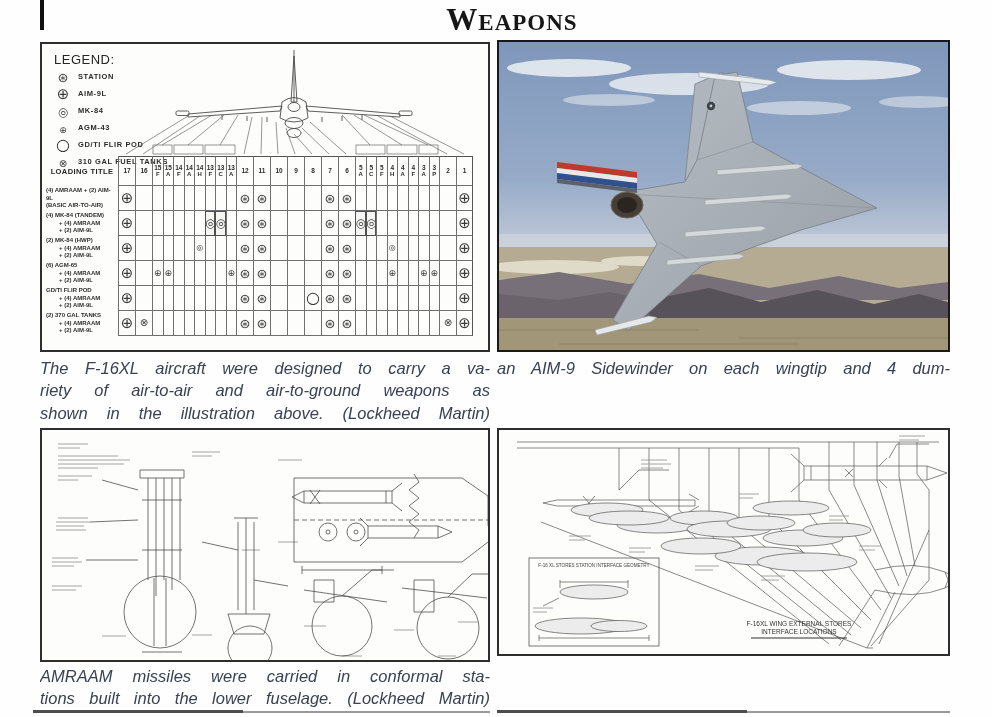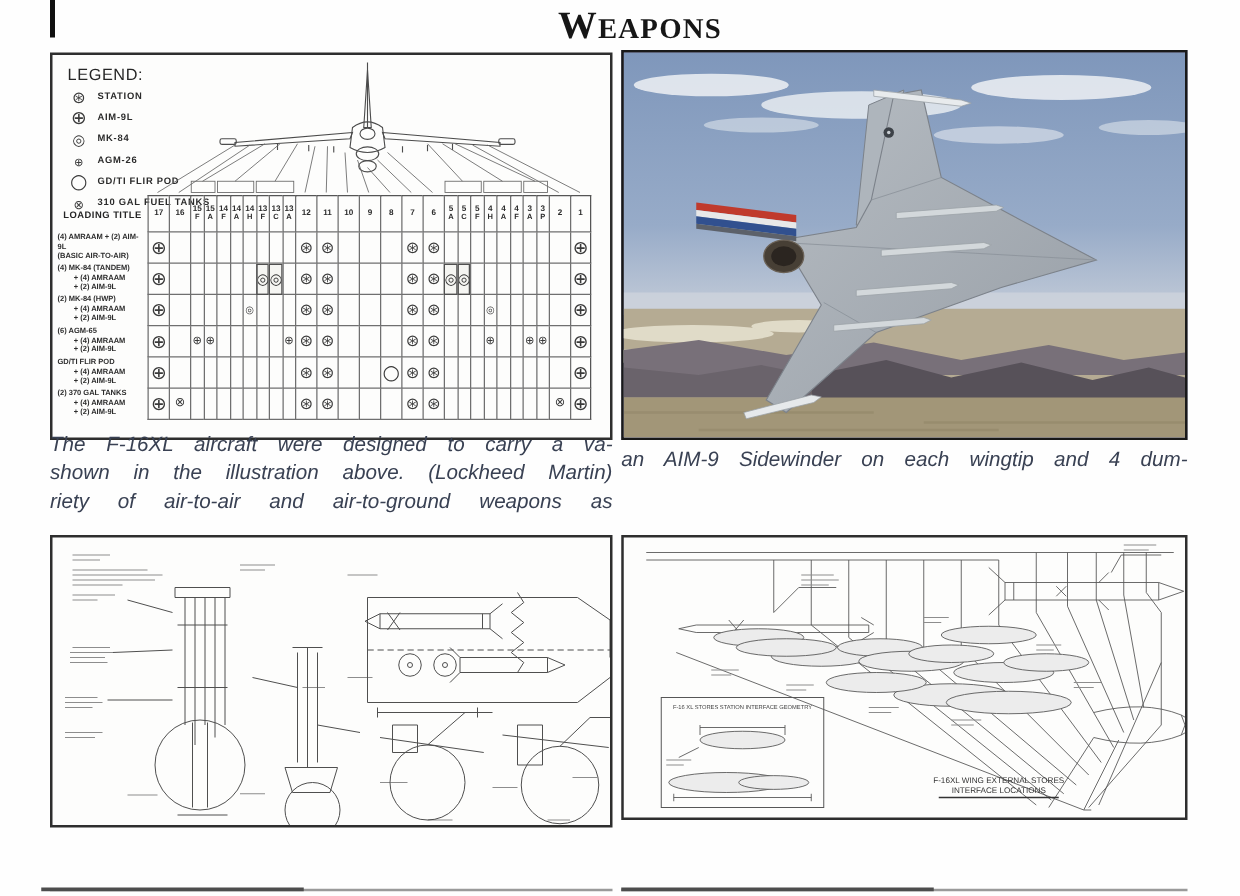--- a/index.html
+++ b/index.html
@@ -19,21 +19,21 @@
   #panel-tl{left:40px;top:42px;width:450px;height:310px;}
   #panel-tr{left:497px;top:40px;width:453px;height:312px;border-color:#191919;background:#88a;}
   #panel-bl{left:40px;top:428px;width:450px;height:234px;}
   #panel-br{left:497px;top:428px;width:453px;height:228px;}
   .panel svg{display:block;}
 
   
   .caption{font-style:italic;font-size:16.5px;line-height:22.4px;color:#39415306;}
   .caption{color:#394153;}
   .cap-line{text-align:justify;text-align-last:justify;white-space:nowrap;overflow:hidden;}
-  #cap-tl{left:40px;top:345px;width:450px;}
+  #cap-tl{left:40px;top:357px;width:450px;}
   #cap-tr{left:497px;top:357px;width:453px;}
   #cap-bl{left:40px;top:665px;width:450px;}
   #cap-br{left:497px;top:660px;width:453px;}
   .rule{height:2px;background:#9a9a9a;}
   .rule-dark{height:3px;background:#4d4d4d;}
 
   
   .legend-title{left:12px;top:8px;font-size:13px;font-weight:normal;letter-spacing:.5px;color:#262626;}
   #legend-items{left:12px;top:24px;}
   .leg-row{display:flex;align-items:center;height:17px;}
@@ -81,21 +81,21 @@
         <div class="leg-row">
           <span class="leg-sym"><span class="sym" style="font-size: 15px;">⊕</span></span>
           <span class="leg-lbl">AIM-9L</span>
         </div>
         <div class="leg-row">
           <span class="leg-sym"><span class="sym" style="font-size: 12px;">◎</span></span>
           <span class="leg-lbl">MK-84</span>
         </div>
         <div class="leg-row">
           <span class="leg-sym"><span class="sym" style="font-size: 9px;">⊕</span></span>
-          <span class="leg-lbl">AGM-26</span>
+          <span class="leg-lbl">AGM-43</span>
         </div>
         <div class="leg-row">
           <span class="leg-sym"><span class="sym" style="font-size: 16px;">○</span></span>
           <span class="leg-lbl">GD/TI FLIR POD</span>
         </div>
         <div class="leg-row">
           <span class="leg-sym"><span class="sym" style="font-size: 10px;">⊗</span></span>
           <span class="leg-lbl">310 GAL FUEL TANKS</span>
         </div>
       </div>
@@ -596,22 +596,22 @@
           <path d="M58 137 L138 147 L138 151 L58 141 Z" fill="#5c616a"></path>
         </g>
         <ellipse cx="128" cy="163" rx="16" ry="13" fill="#473f35" stroke="#6b6257" stroke-width="1"></ellipse>
         <ellipse cx="128" cy="163" rx="10" ry="8" fill="#2b2520"></ellipse>
       </g>
     </svg>
   </div>
 
   <div class="abs caption" id="cap-tl">
       <div class="cap-line">The F-16XL aircraft were designed to carry a va-</div>
+      <div class="cap-line">riety of air-to-air and air-to-ground weapons as</div>
       <div class="cap-line">shown in the illustration above. (Lockheed Martin)</div>
-      <div class="cap-line">riety of air-to-air and air-to-ground weapons as</div>
     </div>
   <div class="abs caption" id="cap-tr">
       <div class="cap-line">an AIM-9 Sidewinder on each wingtip and 4 dum-</div>
     </div>
 
   <div class="abs panel" id="panel-bl">
     <svg width="446" height="230" viewBox="0 0 446 230">
       <g stroke="#8d8d8d" stroke-width="0.8">
         <path d="M16 14h30M16 18h22M16 26h60M16 30h72M16 34h66M16 38h40M16 46h34M16 50h20M150 22h28M150 26h20M236 30h24M16 88h30M14 92h34M14 96h28M14 100h30M10 128h26M10 132h30M10 136h22M10 156h30M10 160h24M60 206h24M150 205h20M262 196h22M352 200h20M416 192h20M200 120h18M236 112h20M300 226h20M396 226h18"></path>
       </g>
@@ -688,20 +688,24 @@
         </g>
       </g>
       <g>
         <text x="300" y="196" text-anchor="middle" font-size="6.5" fill="#333" font-family="Liberation Sans, sans-serif">F-16XL WING EXTERNAL STORES</text>
         <text x="300" y="204" text-anchor="middle" font-size="6.5" fill="#333" font-family="Liberation Sans, sans-serif">INTERFACE LOCATIONS</text>
         <path d="M252 208 H348" stroke="#333" stroke-width="1.2"></path>
       </g>
     </svg>
   </div>
 
+  <div class="abs caption" id="cap-bl">
+      <div class="cap-line">AMRAAM missiles were carried in conformal sta-</div>
+      <div class="cap-line">tions built into the lower fuselage. (Lockheed Martin)</div>
+    </div>
   <div class="abs caption" id="cap-br">
     </div>
 
   <div class="abs rule" style="left:40px;top:711px;width:450px;"></div>
   <div class="abs rule-dark" style="left:33px;top:710px;width:210px;"></div>
   <div class="abs rule" style="left:497px;top:711px;width:453px;"></div>
   <div class="abs rule-dark" style="left:497px;top:710px;width:250px;"></div>
 
 </div>
 

